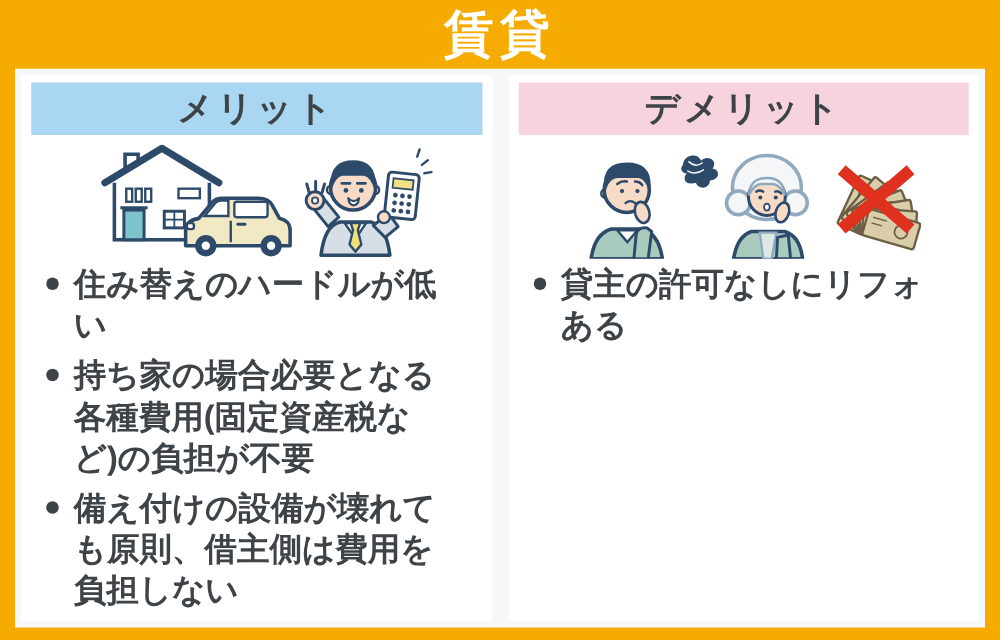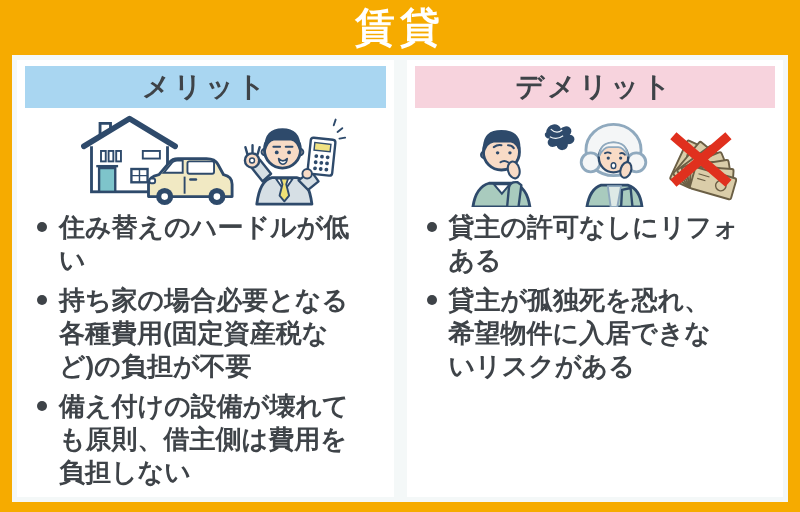--- a/index.html
+++ b/index.html
@@ -224,20 +224,17 @@
           </g>
           <g>
             <path d="M233 25 L291 75 M291 25 L233 75" stroke="#E0301E" stroke-width="10" stroke-linecap="butt"></path>
           </g>
         </svg>
       </div>
 
       <ul class="list">
         <li>貸主の許可なしにリフォ
 ある</li>
-        <li>貸主が孤独死を恐れ、
-希望物件に入居できな
-いリスクがある</li>
       </ul>
     </section>
 
   </div>
 </div>
 
 </body></html>

